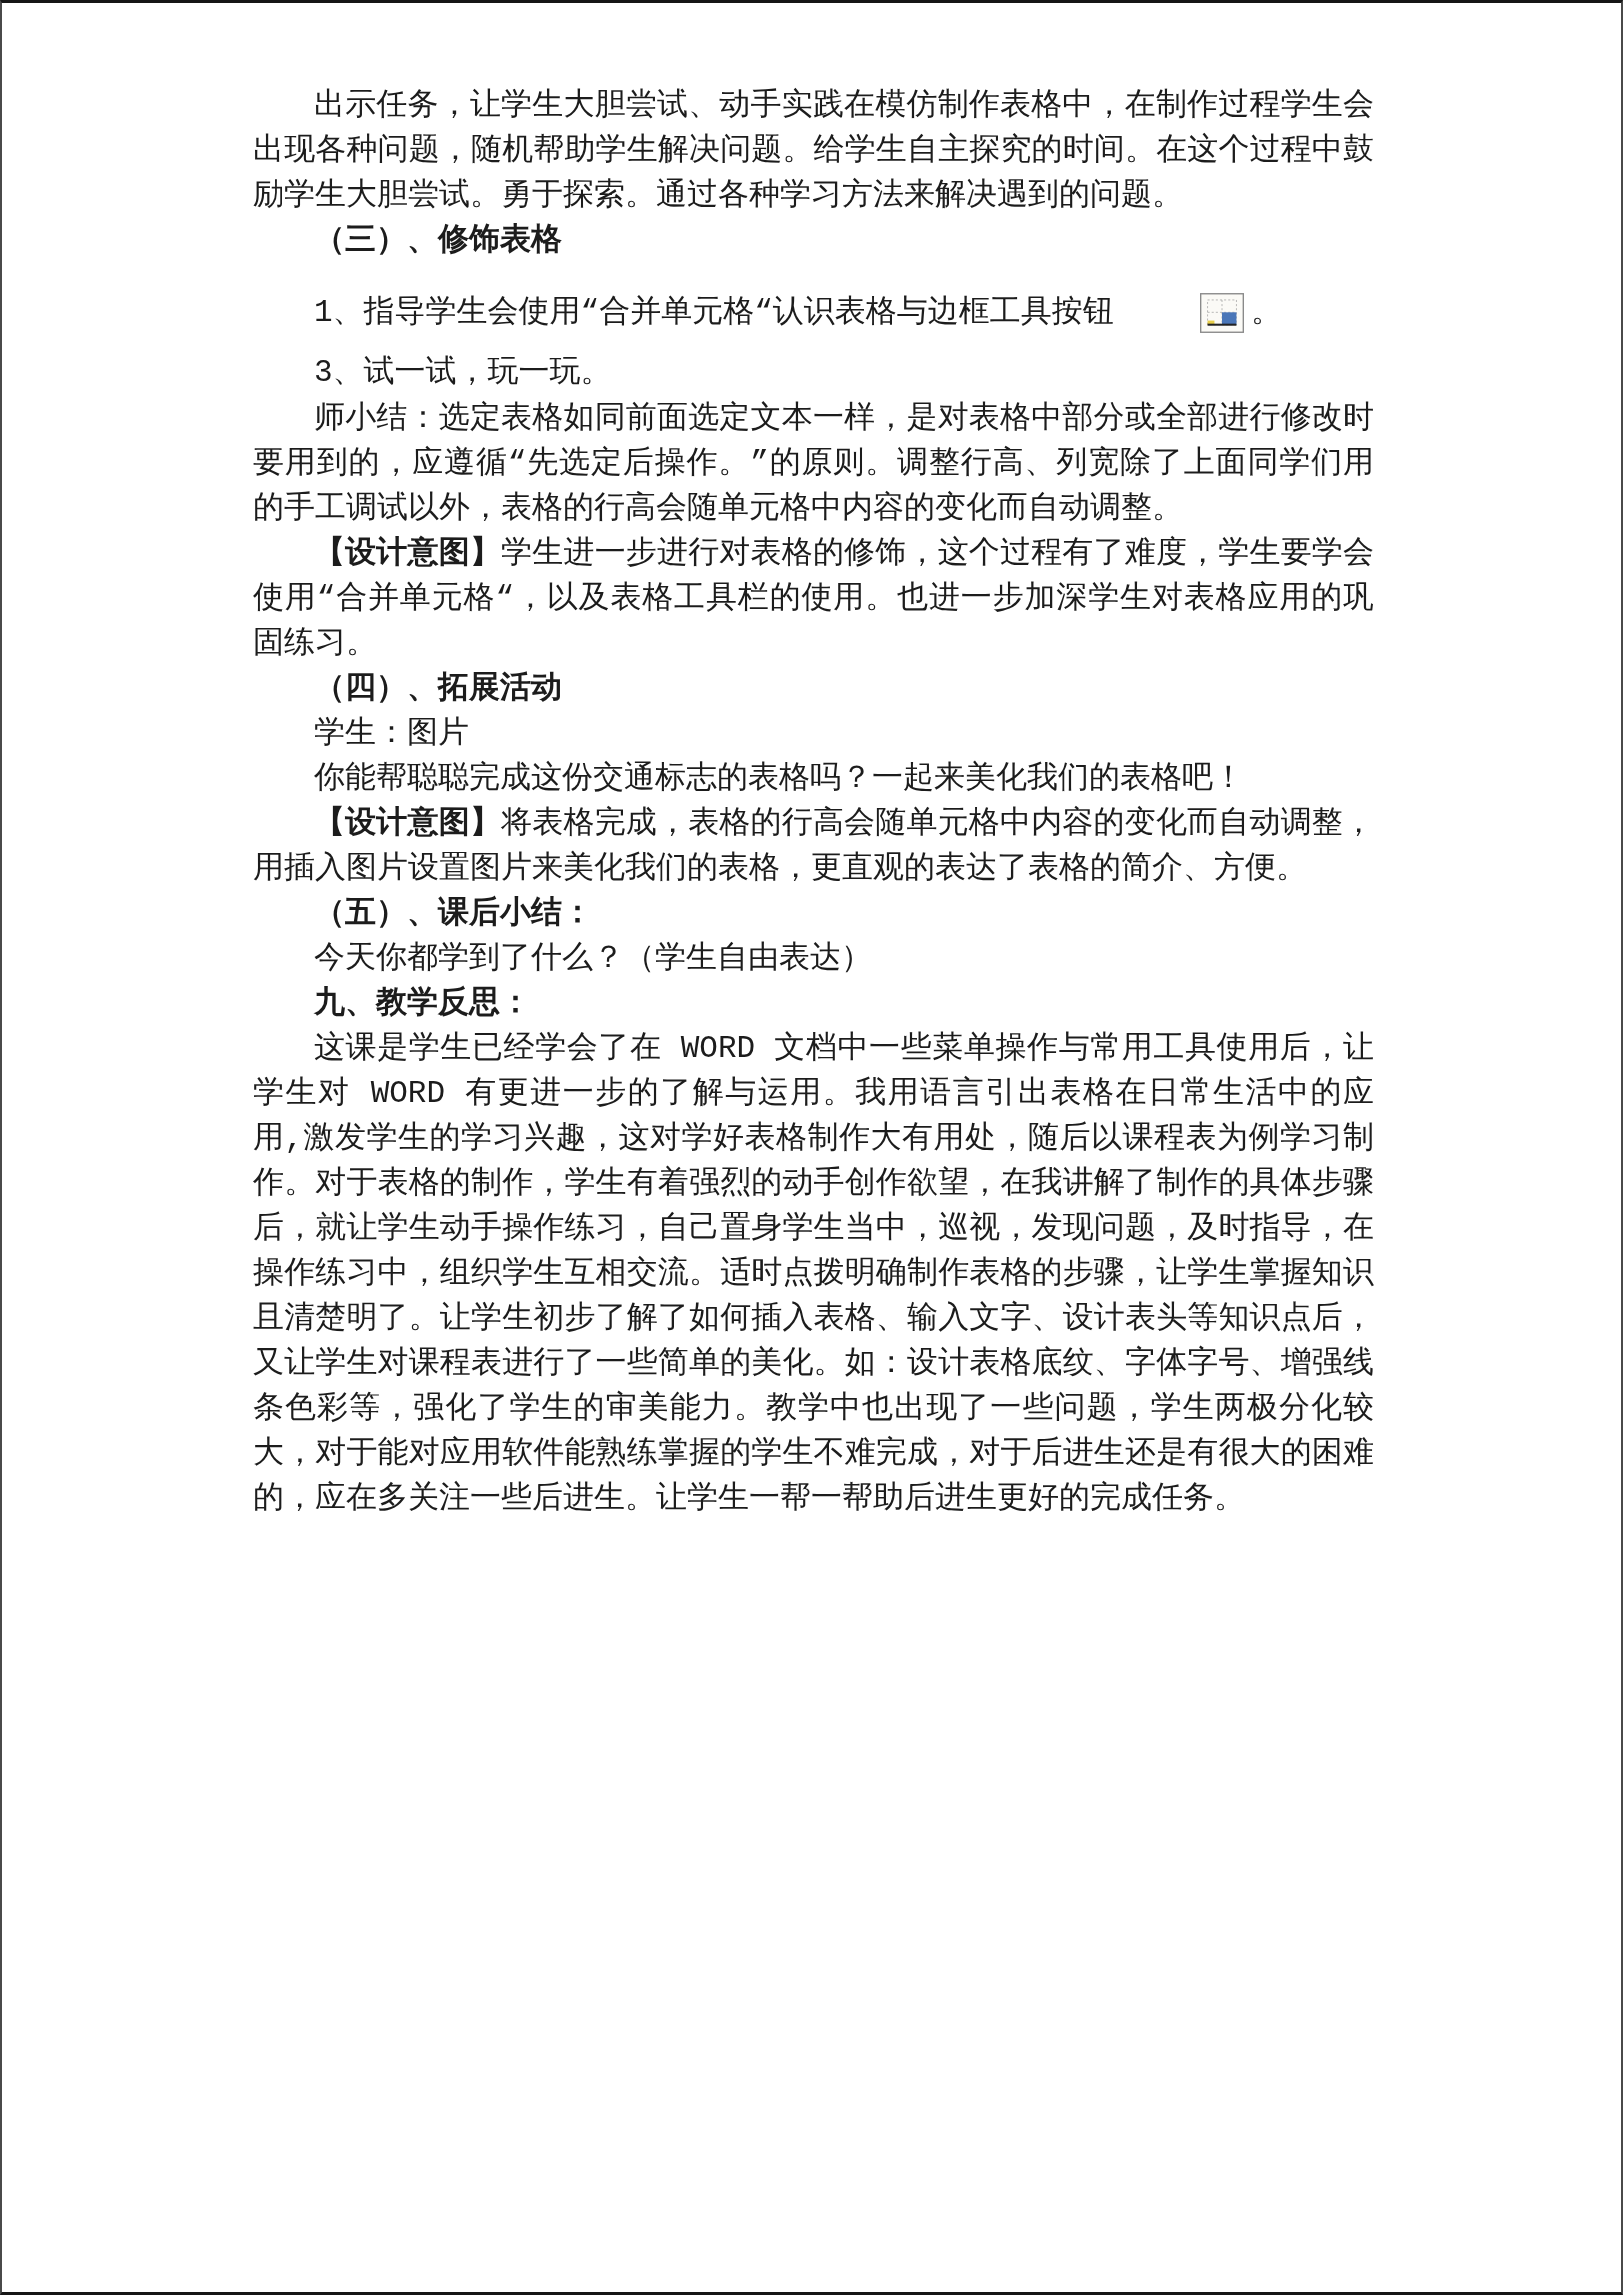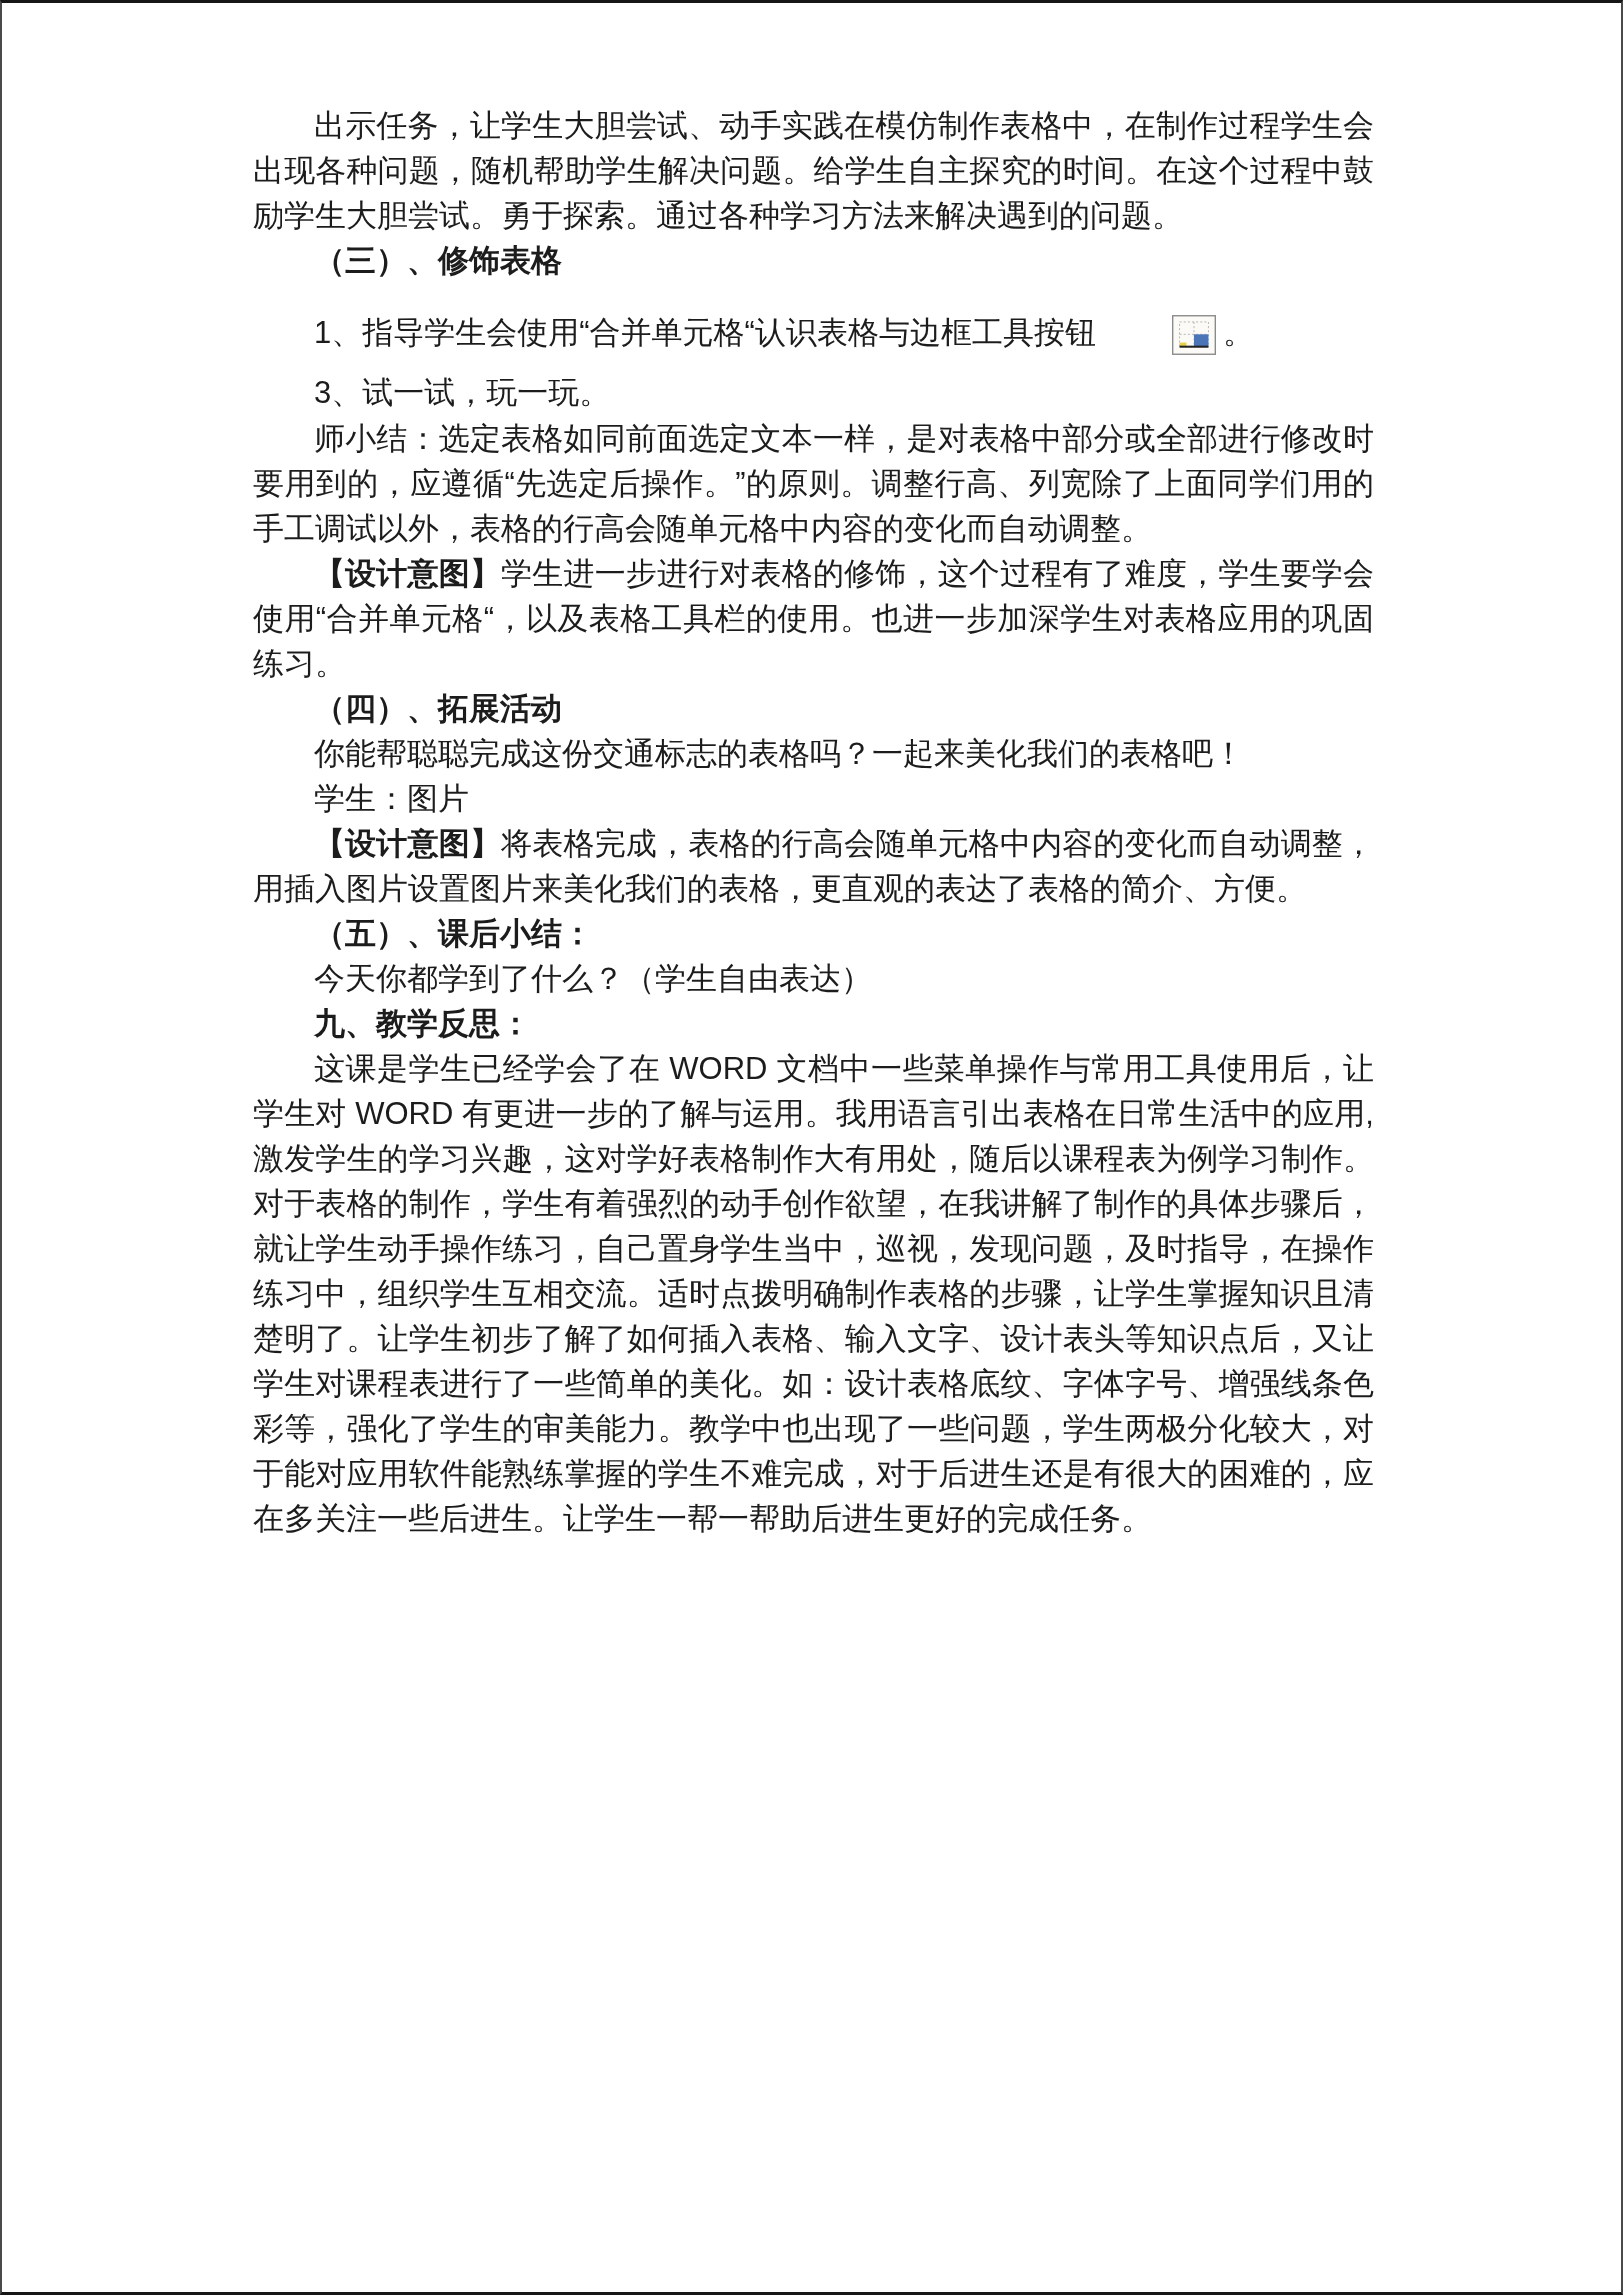--- a/index.html
+++ b/index.html
@@ -14,22 +14,22 @@
     box-sizing: border-box;
     background: #ffffff;
     border-top: 3.4px solid #161616;
     border-bottom: 3.4px solid #161616;
     border-left: 2px solid #4a4a4a;
     border-right: 2px solid #4a4a4a;
     overflow: hidden;
   }
   .content {
     box-sizing: border-box;
-    padding: 100px 247px 0 251px;
-    font-family: Liberation Sans, sans-serif;
+    padding: 80px 247px 0 251px;
+    font-family: Liberation Mono, monospace;
     font-size: 31px;
     line-height: 45px;
     color: #1c1c1c;
     text-align: justify;
   }
   .content p {
     margin: 0;
     text-indent: 61px;
   }
   p.heading {
@@ -84,23 +84,23 @@
 
     <p>师小结：选定表格如同前面选定文本一样，是对表格中部分或全部进行修改时要用到的，应遵循“先选定后操作。”的原则。调整行高、列宽除了上面同学们用的手工调试以外，表格的行高会随单元格中内容的变化而自动调整。</p>
 
     <p>
       <span class="bold-label">【设计意图】</span><span>学生进一步进行对表格的修饰，这个过程有了难度，学生要学会使用“合并单元格“，以及表格工具栏的使用。也进一步加深学生对表格应用的巩固练习。</span>
     </p>
 
     <p class="heading">（四）、拓展活动</p>
 
 
+    <p>学生：图片</p>
+
     <p>你能帮聪聪完成这份交通标志的表格吗？一起来美化我们的表格吧！</p>
-
-    <p>学生：图片</p>
 
     <p>
       <span class="bold-label">【设计意图】</span><span>将表格完成，表格的行高会随单元格中内容的变化而自动调整，用插入图片设置图片来美化我们的表格，更直观的表达了表格的简介、方便。</span>
     </p>
 
     <p class="heading">（五）、课后小结：</p>
 
     <p>今天你都学到了什么？（学生自由表达）</p>
 
     <p class="heading">九、教学反思：</p>

